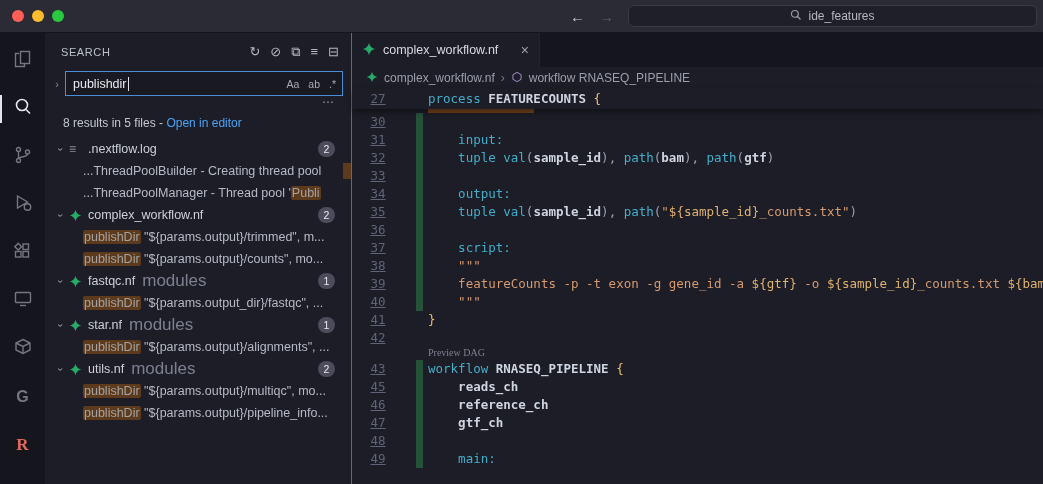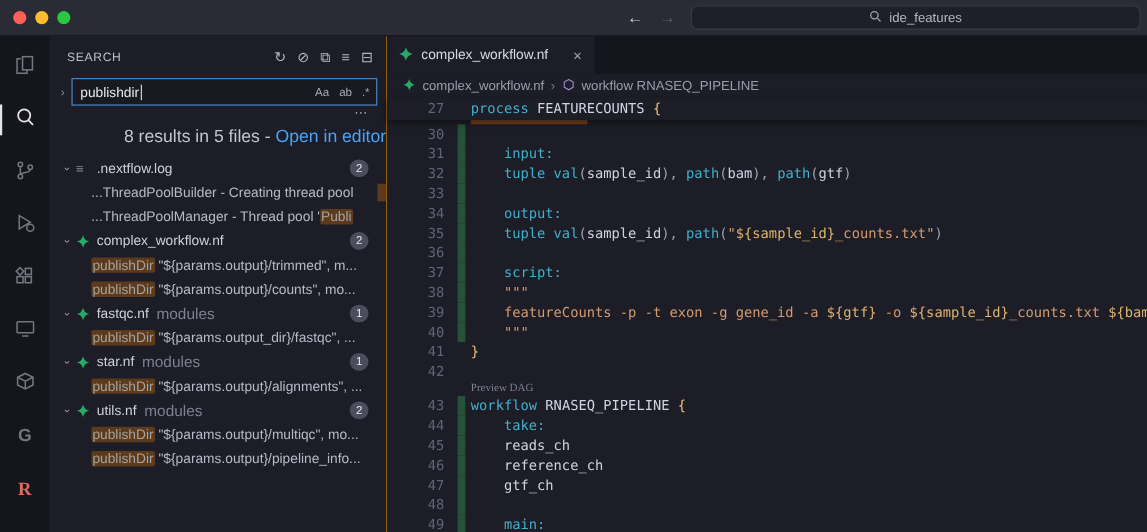--- a/index.html
+++ b/index.html
@@ -45,33 +45,33 @@
   .replace-chevron { width:16px; text-align:center; color:#8a8e99; font-size:11px; cursor:pointer; }
   .search-box { flex:1; height:25px; background:#191922; border:1px solid #4a8fd6;
     display:flex; align-items:center; padding:0 4px 0 7px; color:#e8e8ee; }
   .search-text { white-space:pre; }
   .caret { display:inline-block; width:1px; height:14px; background:#dfe2ea; margin-left:1px; vertical-align:middle; }
   .search-opts { margin-left:auto; display:flex; gap:5px; color:#a6aab6; font-size:10.5px; }
   .search-opts span { padding:1px 2px; cursor:pointer; }
   .opt-ww { }
   .details-dots { text-align:right; padding:0 16px; color:#9a9eab; font-size:12px;
     height:12px; line-height:8px; letter-spacing:1px; }
-  .summary { padding:6px 0 8px 18px; font-size:16px; color:#c2c6d0;text-align:right; }
+  .summary { padding:6px 0 8px 18px; font-size:12px; color:#c2c6d0; }
   .summary .link { color:#4aa3f5; cursor:pointer; }
 
   .tree { flex:1; overflow:hidden; }
   .file-row { display:flex; align-items:center; height:22px; padding-left:8px;
     position:relative; color:#ccd0da; cursor:pointer; white-space:nowrap; }
   .chev { width:16px; flex:none; text-align:center; color:#9aa0ac; font-size:10px; }
   .chev i { display:inline-block; font-style:normal; transform:rotate(90deg); }
   .ficon { width:19px; flex:none; display:flex; align-items:center; }
   .ficon svg { width:13px; height:13px; }
   .log-glyph { color:#8a8e99; font-size:12px; }
   .fname { margin-right:7px; }
-  .fdir { color:#7c8090; font-size:14px; }
+  .fdir { color:#7c8090; font-size:17px; }
   .badge { position:absolute; right:16px; top:3px; min-width:17px; height:16px;
     padding:0 4px; background:#4c4c5d; color:#e9e9ef; font-size:10.5px; border-radius:9px;
     display:flex; align-items:center; justify-content:center; }
   .result-row { height:22px; line-height:22px; padding-left:38px; color:#b6bac6;
     white-space:nowrap; overflow:hidden; position:relative; cursor:pointer; font-size:12.5px; }
   .match { background:#5d3a1b; color:#a3a3a3; border-radius:2px; padding:0 1px; }
   .sliver { position:absolute; right:0; top:3px; width:8px; height:16px; background:#5d3a1b; }
 
   
   .editor-col { flex:1; display:flex; flex-direction:column; min-width:0; background:#1d1d27; }
@@ -83,28 +83,28 @@
   .breadcrumbs { height:22px; flex:none; display:flex; align-items:center; gap:6px;
     padding-left:14px; font-size:12px; color:#9a9eab; }
   .breadcrumbs svg { width:12px; height:12px; }
   .bc-sep { color:#767a86; }
 
   .code-area { flex:1; min-height:0; font-family:"DejaVu Sans Mono",monospace;
     font-size:12.5px; color:#ced4e0; position:relative; }
   .code-line { display:flex; height:18px; line-height:18px; }
   .code-line.sticky { height:20px; line-height:20px; position:relative; z-index:2;
     background:#1d1d27; box-shadow:0 3px 6px rgba(0,0,0,.45); }
-  .ln { width:64px; flex:none; text-align:right; padding-right:12px; color:#5f6478; cursor:pointer; }
+  .ln { width:64px; flex:none; text-align:center; padding-right:12px; color:#5f6478; cursor:pointer;text-decoration:underline; }
   .gitbar { width:7px; flex:none; }
   .gitbar.on { background:#265239; }
   .lt { white-space:pre; padding-left:5px; }
   .match-strip { height:4px; margin-left:76px; width:106px; background:#74421c; }
   .codelens { height:13px; line-height:12px; padding-left:76px; font-size:10px;
     color:#7d8190; font-family:Liberation Serif, serif; cursor:pointer; }
-  .tk-kw { color:#43aec9; } .tk-id { color:#ced4e0; } .tk-str { color:#d59a6d; }
+  .tk-kw { color:#43aec9; } .tk-id { color:#ced4e0;font-weight:bold; } .tk-str { color:#d59a6d; }
   .tk-itp { color:#dfb36e; } .tk-pun { color:#9aa0b0; } .tk-brc { color:#e6c171; }
 </style>
 </head>
 <body>
 
 <div class="app">
 
   <div class="titlebar">
     <div class="traffic">
       <span class="tl red"></span>
@@ -380,25 +380,20 @@
               <span class="gitbar"></span>
               <span class="lt"></span>
             </div>
             <div class="codelens">Preview DAG</div>
             <div class="code-line">
               <span class="ln">43</span>
               <span class="gitbar on"></span>
               <span class="lt"><span class="tk-kw">workflow</span><span class="tk-id"> RNASEQ_PIPELINE </span><span class="tk-brc">{</span></span>
             </div>
             <div class="code-line">
-              <span class="ln">44</span>
-              <span class="gitbar on"></span>
-              <span class="lt"><span class="tk-kw">    take:</span></span>
-            </div>
-            <div class="code-line">
               <span class="ln">45</span>
               <span class="gitbar on"></span>
               <span class="lt"><span class="tk-id">    reads_ch</span></span>
             </div>
             <div class="code-line">
               <span class="ln">46</span>
               <span class="gitbar on"></span>
               <span class="lt"><span class="tk-id">    reference_ch</span></span>
             </div>
             <div class="code-line">

